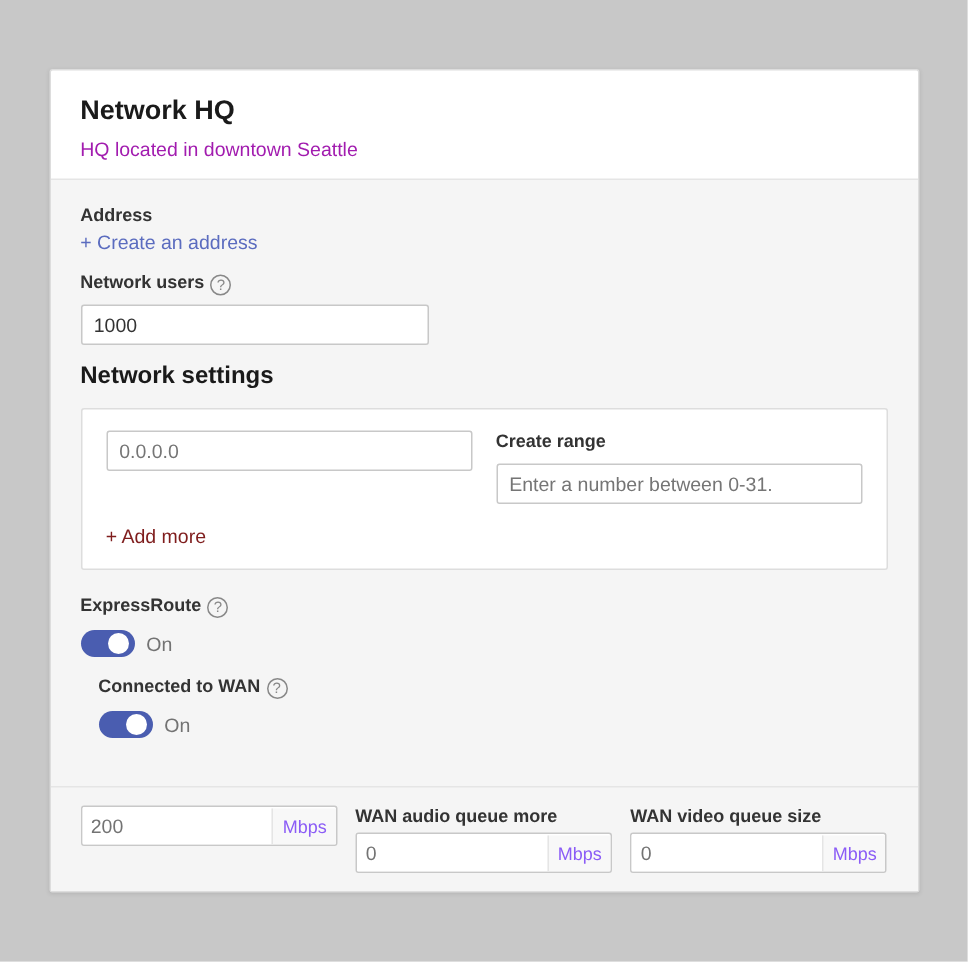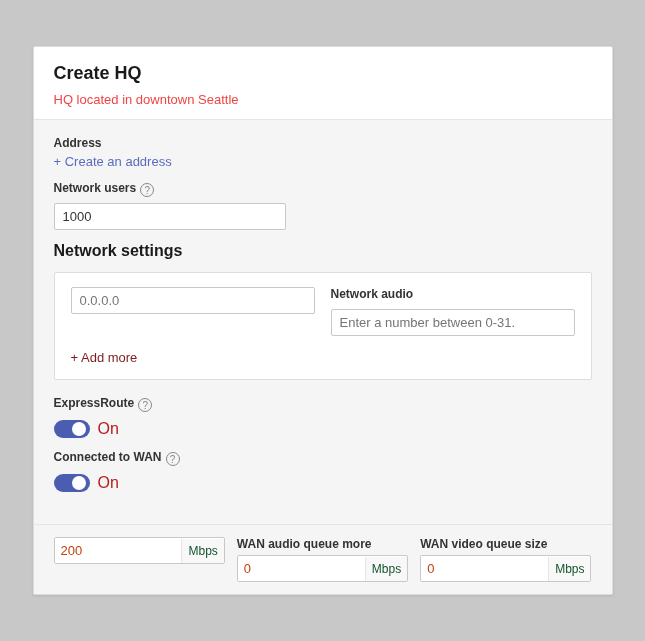--- a/index.html
+++ b/index.html
@@ -27,21 +27,21 @@
       border-bottom: 1px solid #e5e5e5;
     }
     .card-title {
       font-size: 18px;
       font-weight: 600;
       color: #1a1a1a;
       margin-bottom: 8px;
     }
     .card-subtitle {
       font-size: 13px;
-      color: #ef4444;
+      color: #a21caf;
     }
     .card-body {
       padding: 16px 20px;
       background: #f5f5f5;
     }
     .section {
       margin-bottom: 16px;
     }
     .field-label {
       font-size: 12px;
@@ -150,22 +150,22 @@
     .toggle-thumb {
       position: absolute;
       top: 2px;
       left: 18px;
       width: 14px;
       height: 14px;
       border-radius: 50%;
       background: #fff;
     }
     .toggle-label {
-      font-size: 16px;
-      color: #b91c1c;
+      font-size: 13px;
+      color: #737373;
     }
     .wan-section {
       background: #f5f5f5;
       border-top: 1px solid #e5e5e5;
       padding: 12px 20px;
     }
     .wan-grid {
       display: grid;
       grid-template-columns: 1fr 1fr 1fr;
       gap: 12px;
@@ -185,38 +185,38 @@
       background: #fff;
       overflow: hidden;
     }
     .wan-input {
       border: none;
       padding: 5px 6px;
       font-size: 13px;
       width: 100%;
       outline: none;
       background: #fff;
-      color: #c2410c;
+      color: #737373;
     }
     .wan-unit {
       padding: 5px 6px;
       font-size: 12px;
-      color: #14532d;
+      color: #8b5cf6;
       background: #f8f8f8;
       border-left: 1px solid #e5e5e5;
       white-space: nowrap;
     }
   </style>
 </head>
 <body>
 
 <div class="card">
 
   <div class="card-header">
-    <div class="card-title">Create HQ</div>
+    <div class="card-title">Network HQ</div>
     <div class="card-subtitle">HQ located in downtown Seattle</div>
   </div>
 
   <div class="card-body">
 
     <div class="section field-row">
       <span class="field-label">Address</span>
       <a class="create-link" href="#">+ Create an address</a>
     </div>
 
@@ -233,21 +233,21 @@
 
       <div class="network-box">
         <div class="network-grid">
 
           <div>
             <input class="subnet-input" type="text" placeholder="0.0.0.0" style="">
           </div>
 
           <div>
             <div class="field-label-row">
-              <span class="field-label">Network audio</span>
+              <span class="field-label">Create range</span>
             </div>
             <input class="subnet-input" type="text" placeholder="Enter a number between 0-31." style="">
           </div>
         </div>
         <a class="add-more-link" href="#">+ Add more</a>
       </div>
 
       <div class="field-row">
         <div class="field-label-row">
           <span class="field-label">ExpressRoute</span>
@@ -256,21 +256,21 @@
         <div class="toggle-row">
           <div class="toggle">
             <div class="toggle-track">
               <div class="toggle-thumb"></div>
             </div>
           </div>
           <span class="toggle-label">On</span>
         </div>
       </div>
 
-      <div class="field-row" style="margin-top:12px;">
+      <div class="field-row" style="margin-top:12px;margin-left:12px;">
         <div class="field-label-row">
           <span class="field-label">Connected to WAN</span>
           <span class="help-icon">?</span>
         </div>
         <div class="toggle-row">
           <div class="toggle">
             <div class="toggle-track">
               <div class="toggle-thumb"></div>
             </div>
           </div>

